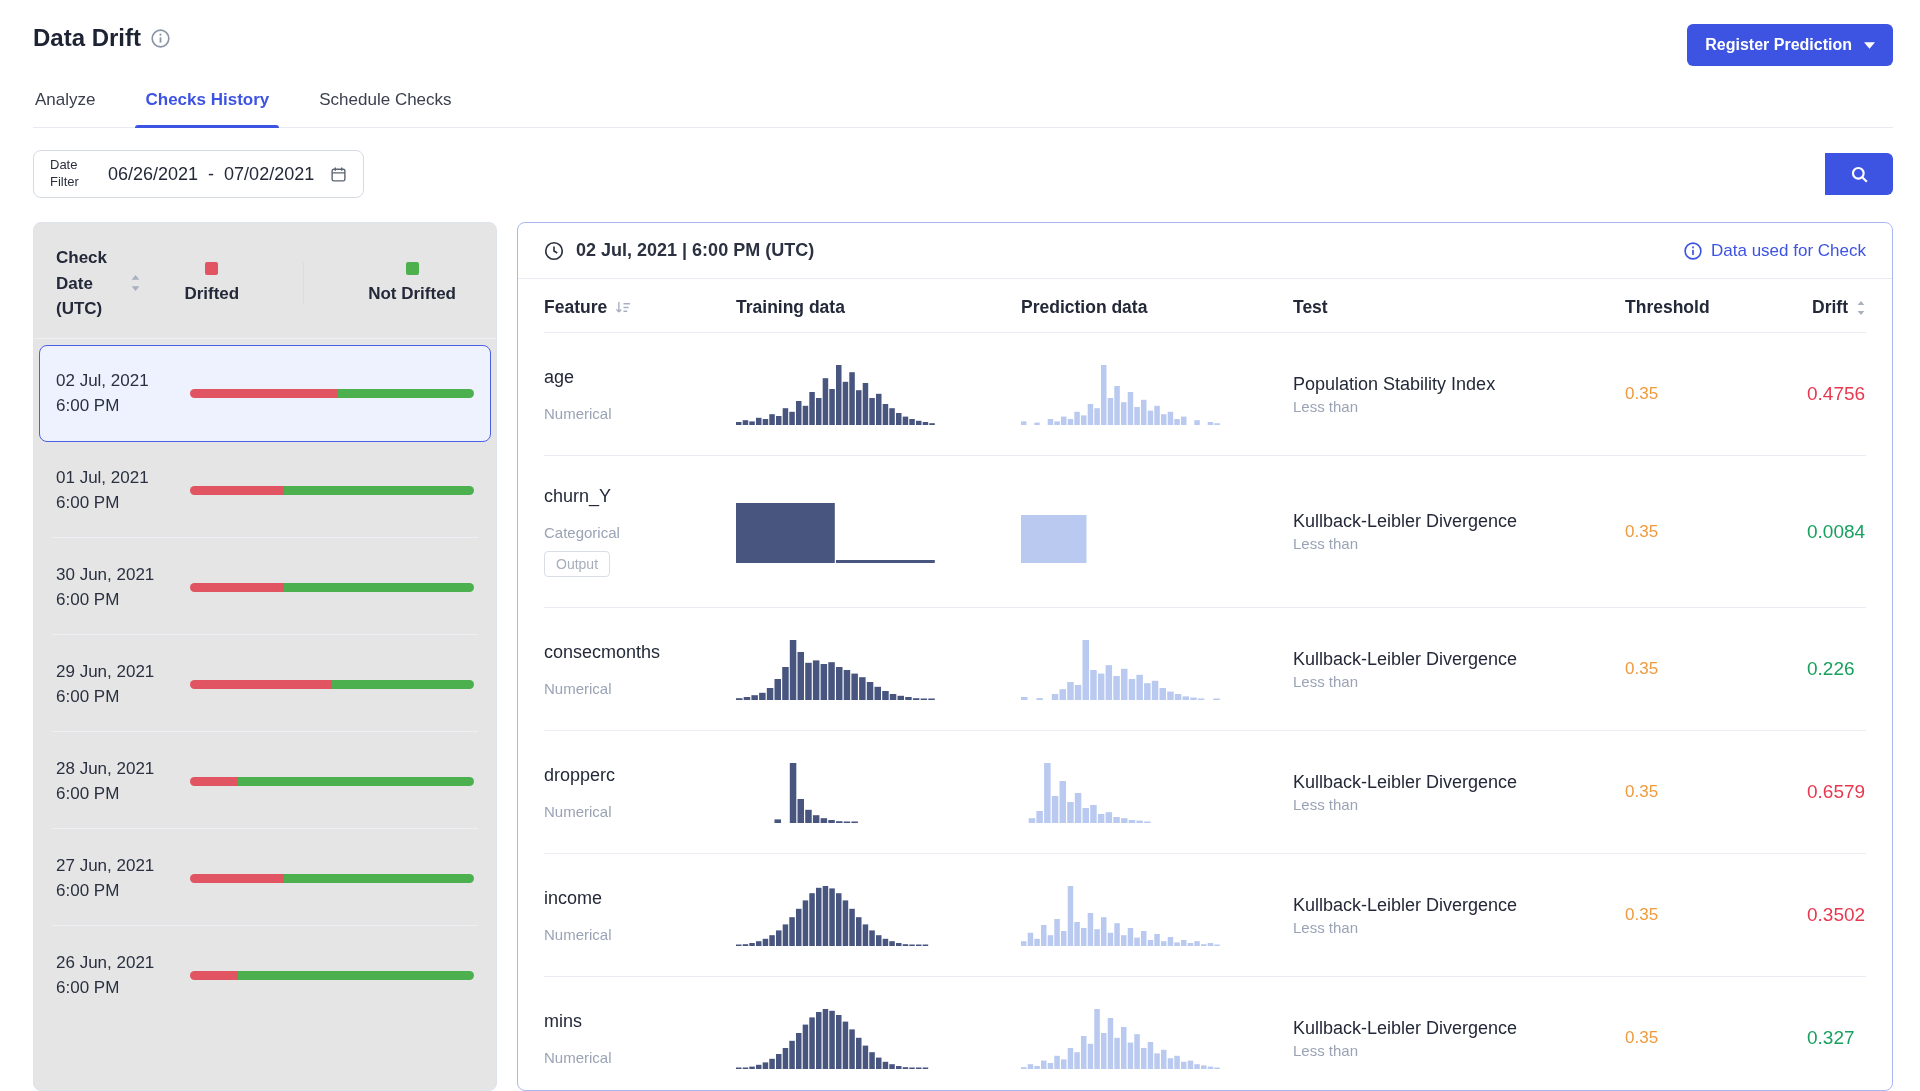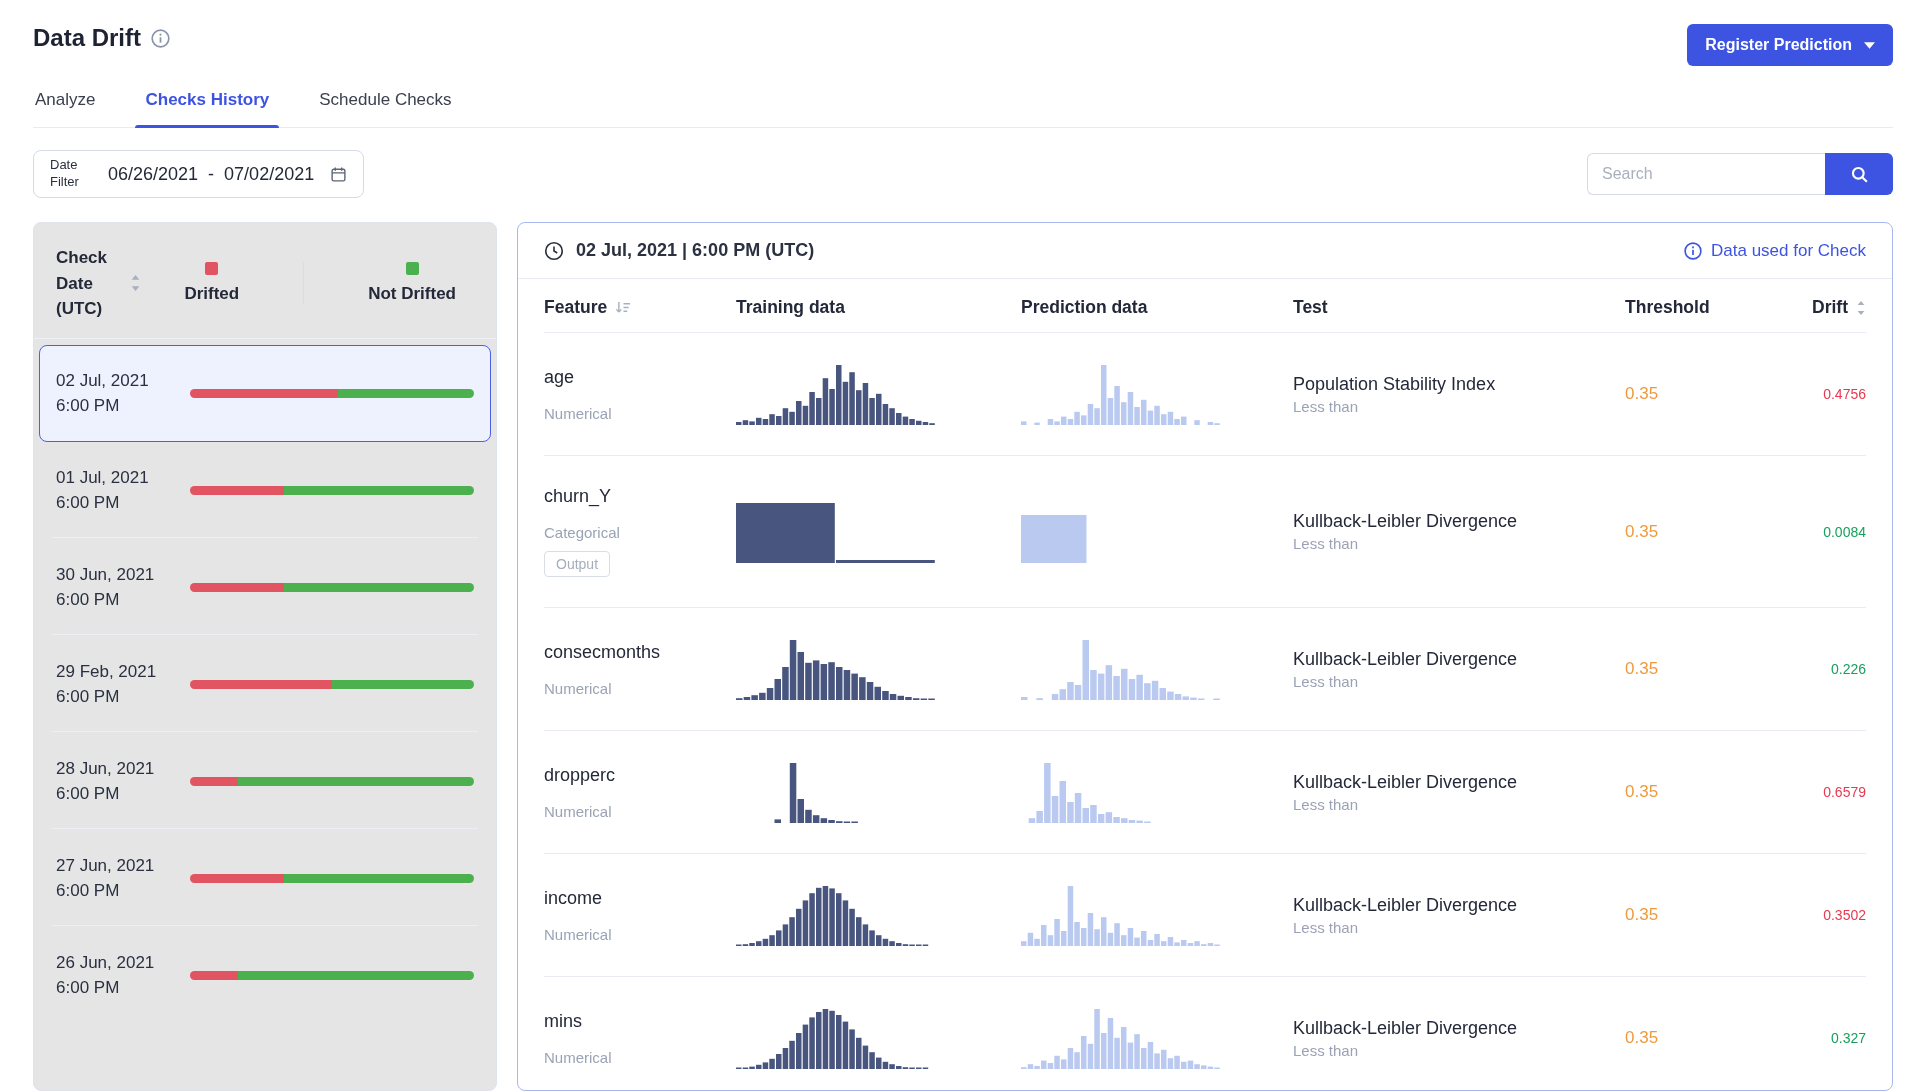--- a/index.html
+++ b/index.html
@@ -110,21 +110,21 @@
   .feat-name { font-size: 18px; color: #232938; }
   .feat-type { font-size: 15px; color: var(--muted); margin-top: 17px; }
   .feat-badge {
     display: inline-block; margin-top: 10px; border: 1px solid #d9dde5; border-radius: 4px;
     padding: 4px 11px; font-size: 14px; color: #a6adbb;
   }
   .hist { width: 200px; height: 62px; }
   .test-name { font-size: 18px; color: #232938; }
   .test-cond { font-size: 15px; color: var(--muted); margin-top: 3px; }
   .threshold-val { font-size: 17px; }
-  .drift-val { font-size: 14px; text-align: right; }
+  .drift-val { font-size: 19px; }
 </style>
 </head>
 <body>
 
 <div class="page">
 
   <div class="top-row">
     <div class="title-wrap">
       <div class="page-title">Data Drift</div>
       <span style="display:flex;">
@@ -160,21 +160,20 @@
         <span>07/02/2021</span>
       </div>
       <span style="display:flex;">
         <svg viewBox="0 0 16 16" width="17" height="17" fill="none" stroke="#5b6472" stroke-width="1.3">
             <rect x="2" y="3" width="12" height="11" rx="1.5"></rect>
             <path d="M2 6.5h12M5 1.5v3M11 1.5v3"></path>
           </svg>
       </span>
     </div>
     <div class="search-wrap">
-      <input class="search-input" placeholder="Search" style="">
       <button class="search-btn">
         <span style="display:flex;">
           <svg viewBox="0 0 16 16" width="19" height="19" fill="none" stroke="#ffffff" stroke-width="1.8">
               <circle cx="7" cy="7" r="4.5"></circle>
               <path d="M10.5 10.5L14.2 14.2"></path>
             </svg>
         </span>
       </button>
     </div>
   </div>
@@ -230,21 +229,21 @@
             <div>30 Jun, 2021</div>
               <div>6:00 PM</div>
           </div>
           <div class="check-bar">
               <div style="width:33%;background:#e15462;"></div>
               <div style="flex:1;background:#4cb04f;"></div>
             </div>
         </div>
         <div class="check-row">
           <div class="check-date">
-            <div>29 Feb, 2021</div>
+            <div>29 Jun, 2021</div>
               <div>6:00 PM</div>
           </div>
           <div class="check-bar">
               <div style="width:50%;background:#e15462;"></div>
               <div style="flex:1;background:#4cb04f;"></div>
             </div>
         </div>
         <div class="check-row">
           <div class="check-date">
             <div>28 Jun, 2021</div>

